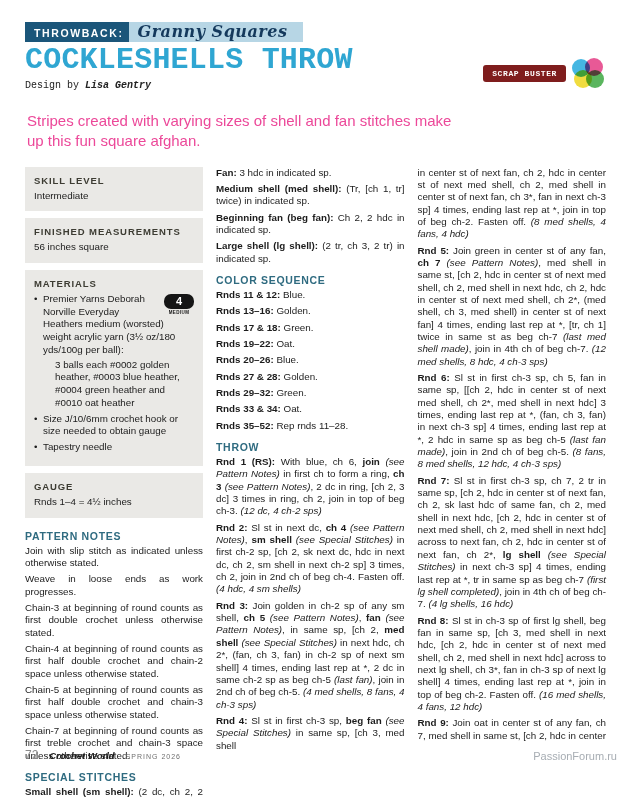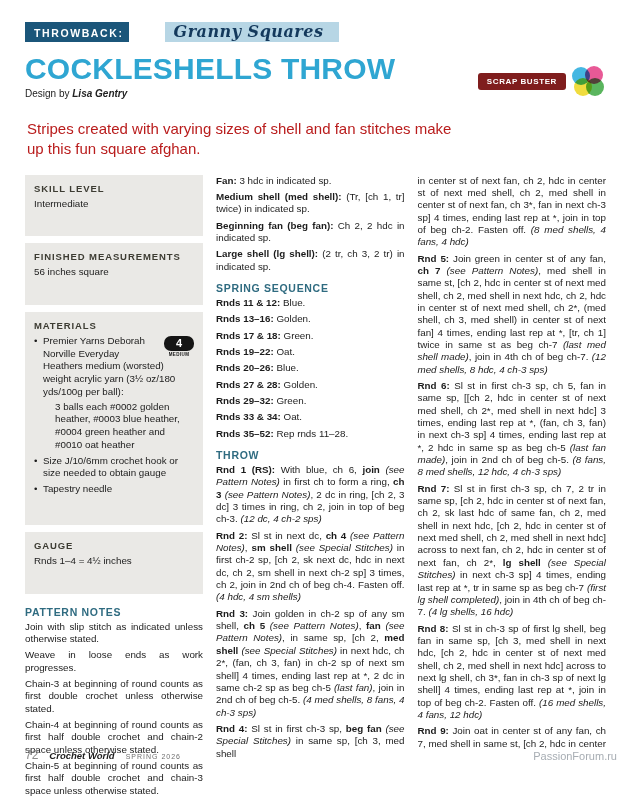--- a/index.html
+++ b/index.html
@@ -4,49 +4,49 @@
 <style>
   html,body{margin:0;padding:0;}
   body{
     width:633px;height:800px;background:#ffffff;position:relative;overflow:hidden;
     font-family:"Liberation Sans","DejaVu Sans",sans-serif;color:#1c1c1c;
     -webkit-font-smoothing:antialiased;
   }
   .page{padding:22px 27px 0 25px;position:relative;height:778px;box-sizing:border-box;}
 
   
-  .topbar{display:inline-flex;align-items:stretch;gap:36px;}
+  .topbar{display:inline-flex;align-items:stretch;}
   .tb-label{background:#1b567a;color:#fff;font-size:10.5px;font-weight:bold;letter-spacing:1.6px;
     padding:4px 5px 3px 9px;display:flex;align-items:center;}
   .tb-script{background:#b7d6e5;color:#14395c;font-family:"DejaVu Serif","Liberation Serif",serif;
     font-style:italic;font-weight:bold;font-size:16px;padding:0 16px 1px 9px;display:flex;align-items:center;letter-spacing:0.5px;}
 
-  .title-row{display:flex;justify-content:space-between;align-items:flex-start;margin-top:10px;}
+  .title-row{display:flex;justify-content:space-between;align-items:flex-start;margin-top:2px;font-family:Liberation Mono, monospace;}
   h1.main-title{margin:0;font-size:30px;font-weight:bold;color:#2fa6d2;letter-spacing:0.2px;line-height:1.1;}
   .byline{font-size:10px;color:#222;margin-top:3px;}
   .byline-name{font-weight:bold;font-style:italic;}
 
   .badge-wrap{display:flex;align-items:center;gap:6px;margin-top:14px;}
   .badge{background:#7f1d1d;color:#fff;font-size:8px;font-weight:bold;letter-spacing:0.6px;
     padding:4px 9px;border-radius:3px;white-space:nowrap;}
   .circles{position:relative;width:34px;height:31px;display:inline-block;}
   .circles i{position:absolute;width:18px;height:18px;border-radius:50%;mix-blend-mode:multiply;opacity:0.92;}
   .c1{left:0;top:1px;background:#35b1e0;}
   .c2{left:13px;top:0;background:#e64b8d;}
   .c3{left:2px;top:12px;background:#efd92e;}
   .c4{left:14px;top:12px;background:#4caf50;}
 
-  .intro{font-size:15px;color:#b91c1c;line-height:1.35;max-width:432px;margin:20px 0 8px 2px;}
+  .intro{font-size:15px;color:#ec4899;line-height:1.35;max-width:432px;margin:20px 0 8px 2px;}
 
   
   .columns{display:flex;gap:13px;margin-top:15px;align-items:flex-start;}
   .col{flex:1;min-width:0;}
   .col-left{flex:0 0 178px;width:178px;}
 
-  .graybox{background:#eae9e6;padding:8px 9px 26px;margin-bottom:7px;}
+  .graybox{background:#eae9e6;padding:8px 9px 9px;margin-bottom:7px;}
   .graybox h2{margin:0 0 4px;font-size:9.5px;font-weight:bold;letter-spacing:0.9px;color:#3d3c33;}
   .graybox p{margin:0;font-size:9.8px;line-height:1.3;}
   .graybox ul{margin:0;padding:0;list-style:none;}
   .graybox li{position:relative;padding-left:9px;font-size:9.8px;line-height:1.3;margin-bottom:3px;}
   .graybox li::before{content:"\2022";position:absolute;left:0;top:0;}
   .mat-sub{padding-left:12px;margin-top:2px;}
 
   .yarn-symbol{float:right;width:30px;text-align:center;margin:1px 0 2px 5px;}
   .yarn-num{display:block;background:#151515;color:#fff;border-radius:7px;font-weight:bold;
     font-size:11px;height:15px;line-height:15px;}
@@ -146,21 +146,21 @@
           <p class="para"><span class="b">Small shell (sm shell): </span><span>(2 dc, ch 2, 2 dc) in indicated sp.</span></p>
         </div>
     </div>
 
     <div class="col">
       <div class="flow">
           <p class="para"><span class="b">Fan: </span><span>3 hdc in indicated sp.</span></p>
           <p class="para"><span class="b">Medium shell (med shell): </span><span>(Tr, [ch 1, tr] twice) in indicated sp.</span></p>
           <p class="para"><span class="b">Beginning fan (beg fan): </span><span>Ch 2, 2 hdc in indicated sp.</span></p>
           <p class="para"><span class="b">Large shell (lg shell): </span><span>(2 tr, ch 3, 2 tr) in indicated sp.</span></p>
-          <h2 class="flow-heading">SPRING SEQUENCE</h2>
+          <h2 class="flow-heading">COLOR SEQUENCE</h2>
           <p class="para"><span class="b">Rnds 11 &amp; 12: </span><span>Blue.</span></p>
           <p class="para"><span class="b">Rnds 13–16: </span><span>Golden.</span></p>
           <p class="para"><span class="b">Rnds 17 &amp; 18: </span><span>Green.</span></p>
           <p class="para"><span class="b">Rnds 19–22: </span><span>Oat.</span></p>
           <p class="para"><span class="b">Rnds 20–26: </span><span>Blue.</span></p>
           <p class="para"><span class="b">Rnds 27 &amp; 28: </span><span>Golden.</span></p>
           <p class="para"><span class="b">Rnds 29–32: </span><span>Green.</span></p>
           <p class="para"><span class="b">Rnds 33 &amp; 34: </span><span>Oat.</span></p>
           <p class="para"><span class="b">Rnds 35–52: </span><span>Rep rnds 11–28.</span></p>
           <h2 class="flow-heading">THROW</h2>

